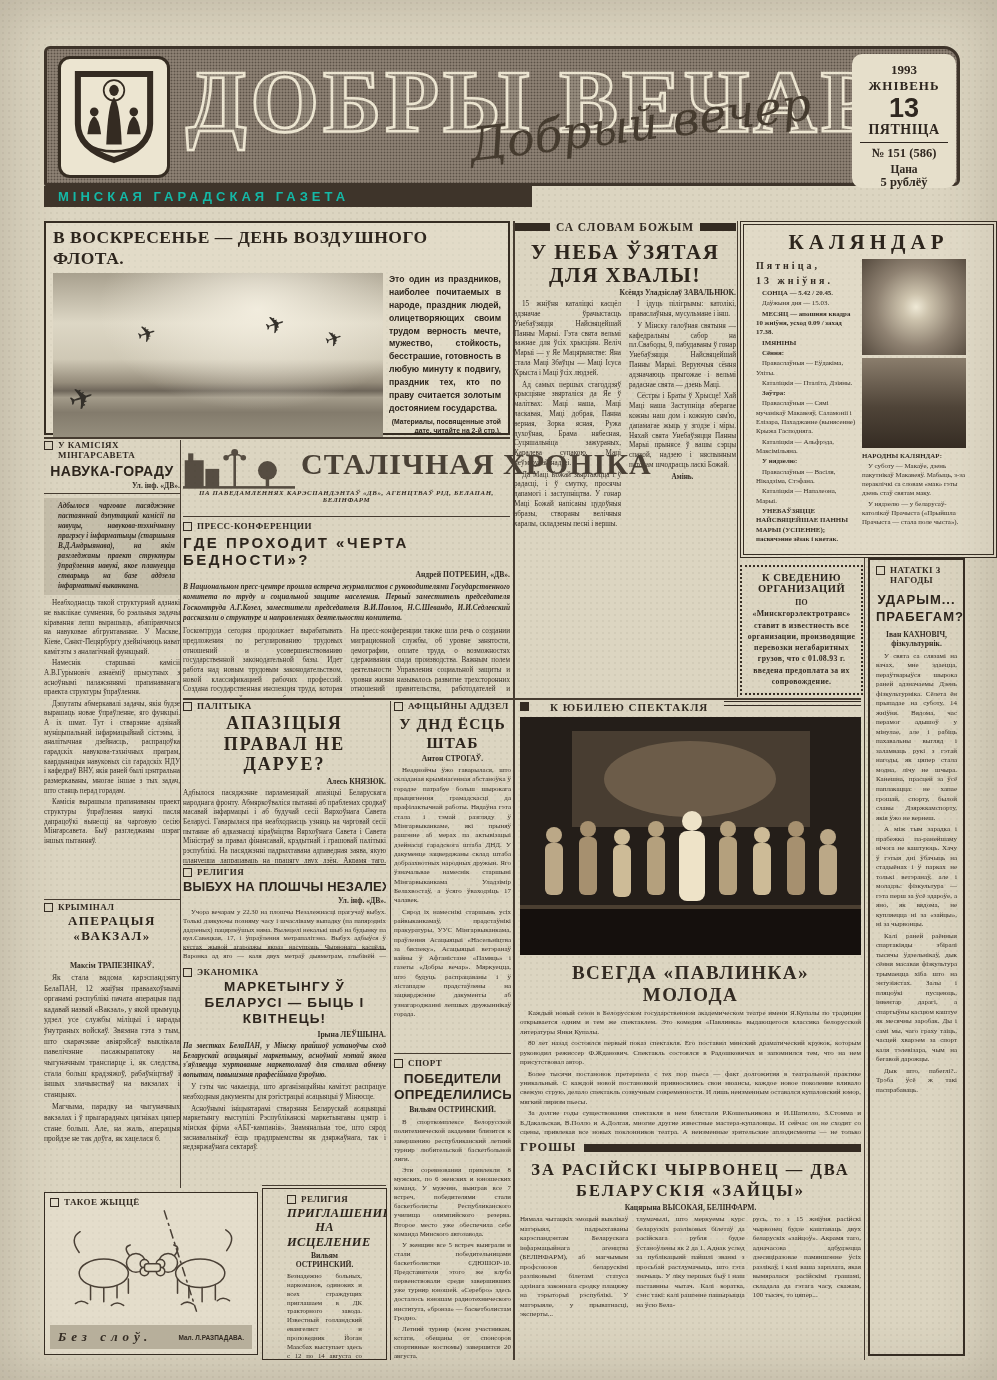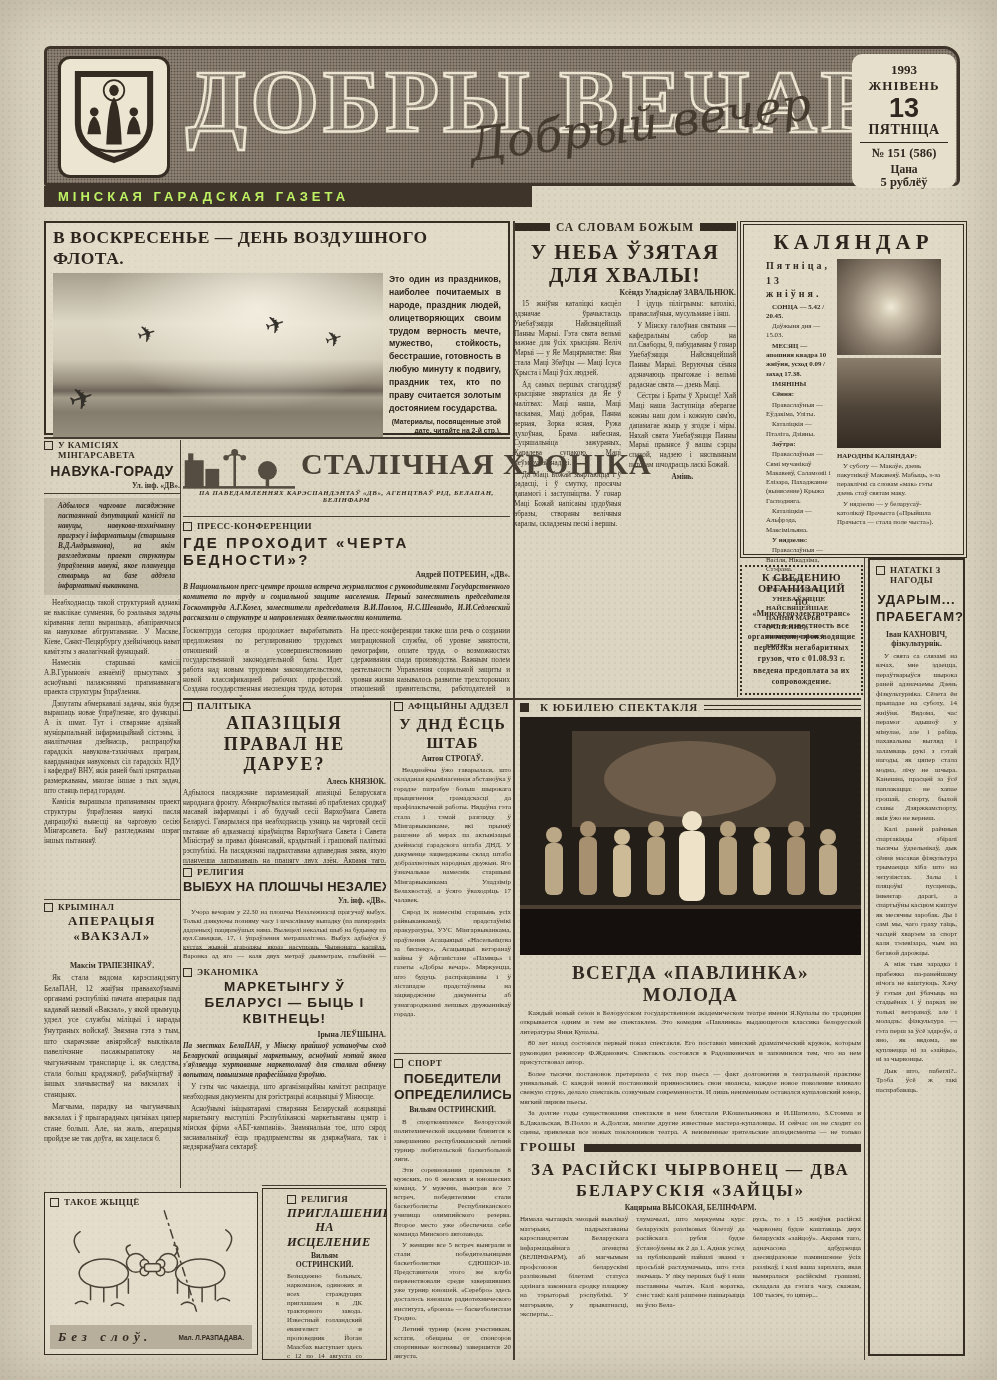--- a/index.html
+++ b/index.html
@@ -31,41 +31,41 @@
      background-color:#8c8073;background-image:radial-gradient(#5c5247 .9px, transparent 1.05px);background-size:3px 3px;}
   #mh-title{left:186px;top:58px;width:660px;font-family:"Liberation Serif",serif;font-weight:bold;
      font-size:88px;line-height:1;letter-spacing:4px;white-space:nowrap;
      color:rgba(238,231,213,0.10);-webkit-text-stroke:2.6px #ece5d1;}
   #mh-script{left:468px;top:92px;width:430px;font-family:"DejaVu Serif",serif;font-style:italic;
      font-size:46px;color:#453b2f;transform:rotate(-7deg);white-space:nowrap;z-index:6;}
   #mh-logo{left:58px;top:56px;width:112px;height:122px;background:#ece5d1;border:3px solid #362d23;
      border-radius:12px;display:flex;align-items:center;justify-content:center;}
   #mh-date{left:852px;top:54px;width:104px;height:134px;background:#e6dfcb;border-radius:10px;
      text-align:center;padding-top:8px;font-weight:bold;color:#2f2720;}
-  #mh-sub{left:44px;top:186px;width:488px;height:21px;background:#3e342a;color:#bef264;
+  #mh-sub{left:44px;top:186px;width:488px;height:21px;background:#3e342a;color:#14b8a6;
      font-family:"Liberation Sans",sans-serif;font-weight:bold;font-size:13px;letter-spacing:4px;
      display:flex;align-items:center;padding-left:14px;}
   
   #avia{left:44px;top:221px;width:466px;height:214px;border:2.5px solid #362d23;padding:4px 7px;background:rgba(238,231,215,.35);}
   #avia h1{margin:0 0 4px;font-size:17.5px;letter-spacing:.5px;}
   #avia-photo{width:330px;height:166px;position:relative;overflow:hidden;
      background:linear-gradient(180deg,#a8a08e 0%,#ddd7c5 30%,#cfc8b5 52%,#958c7b 66%,#6e665a 71%,#a39b8a 75%,#837b6c 84%,#97907f 100%);}
   #avia-photo::before{content:"";position:absolute;inset:0;background:radial-gradient(ellipse at 62% 22%, rgba(245,240,226,.9) 0%, rgba(245,240,226,0) 55%);}
   .jet{position:absolute;font-family:"DejaVu Sans",sans-serif;color:#34302a;transform:rotate(-18deg);}
   #avia-text{font-family:"Liberation Sans",sans-serif;font-weight:bold;font-size:8.6px;line-height:1.5;text-align:justify;}
   #avia-note{font-family:"Liberation Sans",sans-serif;font-weight:bold;font-size:6.8px;line-height:1.3;margin-top:3px;text-align:right;}
   
   #sermon{left:514px;top:221px;width:222px;}
   #sermon-kick{display:flex;gap:6px;}
   #sermon-kick span{font-weight:bold;font-size:11.5px;letter-spacing:1px;white-space:nowrap;}
   #sermon h1{margin:8px 0 2px;font-size:21px;line-height:1.08;letter-spacing:1.5px;text-align:center;}
   #sermon .scol{height:336px;font-size:7.2px;line-height:1.36;}
   .amen{text-align:center;font-weight:bold;text-indent:0 !important;}
   
-  #cal{left:740px;top:221px;width:227px;height:337px;border:4px double #362d23;padding:5px 22px;background:rgba(238,231,215,.3);}
+  #cal{left:740px;top:221px;width:257px;height:337px;border:4px double #362d23;padding:5px 12px;background:rgba(238,231,215,.3);}
   #cal h1{margin:0 0 4px;font-size:21px;letter-spacing:5px;text-align:center;}
   #cal .cl{font-size:6.9px;line-height:1.35;}
   #cal .cl p{margin:0 0 1px;text-indent:6px;}
   .calday{font-weight:bold;font-size:10px;letter-spacing:3px;text-indent:0 !important;}
   .calb{font-weight:bold;}
   .calphoto{width:104px;margin-bottom:3px;}
   #calp1{height:96px;background:radial-gradient(circle at 52% 50%, #efe9d6 0%, #cdc3ad 18%, #8f8272 55%, #554a3e 100%);}
   #calp2{height:90px;background:linear-gradient(180deg,#8a7d6c,#4f4438 55%,#352c23),
      repeating-linear-gradient(100deg, transparent 0 5px, rgba(25,20,15,.5) 5px 7px);}
   .folk{font-size:6.9px;line-height:1.32;}
@@ -114,21 +114,21 @@
   #economy .el{font-style:italic;font-weight:bold;font-size:7.2px;line-height:1.38;margin:2px 0;}
   
   #official{left:394px;top:701px;width:117px;height:348px;overflow:hidden;}
   #official h1{margin:4px 0 1px;font-size:15.5px;letter-spacing:1px;text-align:center;line-height:1.2;}
   #official .ob{font-size:7px;line-height:1.33;}
   #sport{left:394px;top:1053px;width:117px;height:307px;overflow:hidden;border-top:1.5px solid #463c31;padding-top:4px;}
   #sport h1{margin:3px 0 1px;font-size:13.5px;letter-spacing:.3px;text-align:center;line-height:1.2;}
   #sport .sb{font-size:6.9px;line-height:1.32;}
   
   #theatre{left:520px;top:701px;width:341px;height:436px;overflow:hidden;}
-  #th-kick{display:flex;align-items:center;gap:6px;font-weight:bold;font-size:11px;letter-spacing:1px;}
+  #th-kick{display:flex;gap:16px;font-weight:bold;font-size:11px;letter-spacing:1px;}
   #th-kick .dbl{flex:1;border-top:1px solid #342b22;border-bottom:1px solid #342b22;height:3px;}
   #th-photo{width:341px;height:238px;margin-top:4px;}
   #theatre h1{margin:7px 12px 3px;font-size:19px;letter-spacing:1.5px;text-align:center;}
   #theatre .tb{font-size:7.1px;line-height:1.33;}
   .capb{font-weight:bold;}
   
   #money{left:520px;top:1140px;width:341px;height:220px;overflow:hidden;}
   #money-band{display:flex;align-items:center;gap:8px;}
   #money-band span{font-weight:bold;font-size:12.5px;letter-spacing:1px;}
   #money h1{margin:5px 0 2px;font-size:16.5px;letter-spacing:2px;text-align:center;line-height:1.25;}
@@ -247,22 +247,22 @@
   <div class="abs" id="notes">
     <div class="kick">
         <span class="sq"></span>
       <span>НАТАТКІ З НАГОДЫ</span>
       </div>
     <h1 class="hl-sans">УДАРЫМ... ПРАБЕГАМ?</h1>
     <div class="byl bylc" style="margin:0">Іван КАХНОВІЧ,</div>
     <div class="byl bylc" style="margin:0 0 4px">фізкультурнік.</div>
     <div class="nb just bodyblock">
       <p>У свята са слязамі на вачах, мне здаецца, пераўтварыўся шырока раней адзначаемы Дзень фізкультурніка. Сёлета ён прыпадае на суботу, 14 жніўня. Вядома, час перамог адышоў у мінулае, але і рабіць пахавальны выгляд і заламваць рукі з гэтай нагоды, як цяпер стала модна, лічу не шчыра. Канешна, прасцей за ўсё паплакацца: не хапае грошай, спорту, былой славы Дзяржкамспорту, якія ўжо не вернеш.</p>
+      <p>А між тым зарадка і прабежка па-ранейшаму нічога не каштуюць. Хачу ў гэтыя дні ўбачыць на стадыёнах і ў парках не толькі ветэранаў, але і моладзь: фізкультура — гэта перш за ўсё здароўе, а яно, як вядома, не купляецца ні за «зайцы», ні за чырвонцы.</p>
       <p>Калі раней раённыя спартакіяды збіралі тысячы ўдзельнікаў, дык сёння масавая фізкультура трымаецца хіба што на энтузіястах. Залы і пляцоўкі пусцеюць, інвентар дарагі, а спартыўны касцюм каштуе як месячны заробак. Ды і самі мы, чаго граху таіць, часцей хварэем за спорт каля тэлевізара, чым на бегавой дарожцы.</p>
-      <p>А між тым зарадка і прабежка па-ранейшаму нічога не каштуюць. Хачу ў гэтыя дні ўбачыць на стадыёнах і ў парках не толькі ветэранаў, але і моладзь: фізкультура — гэта перш за ўсё здароўе, а яно, як вядома, не купляецца ні за «зайцы», ні за чырвонцы.</p>
       <p>Дык што, пабеглі?.. Трэба ўсё ж такі паспрабаваць.</p>
     </div>
   </div>
 
   <div class="abs" id="science">
     <div class="kick">
         <span class="sq"></span>
       <span>У КАМІСІЯХ МІНГАРСАВЕТА</span>
       </div>
     <h1 class="hl-sans">НАВУКА-ГОРАДУ</h1>

